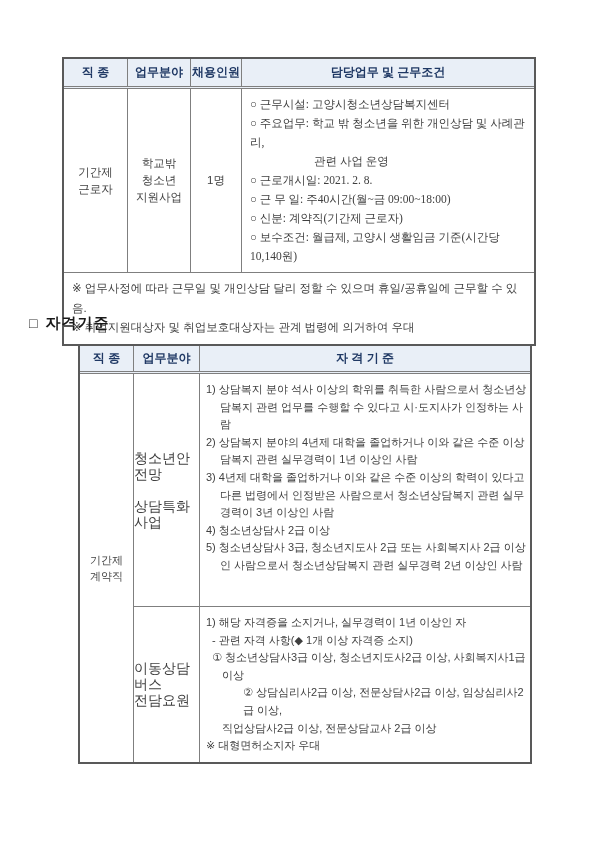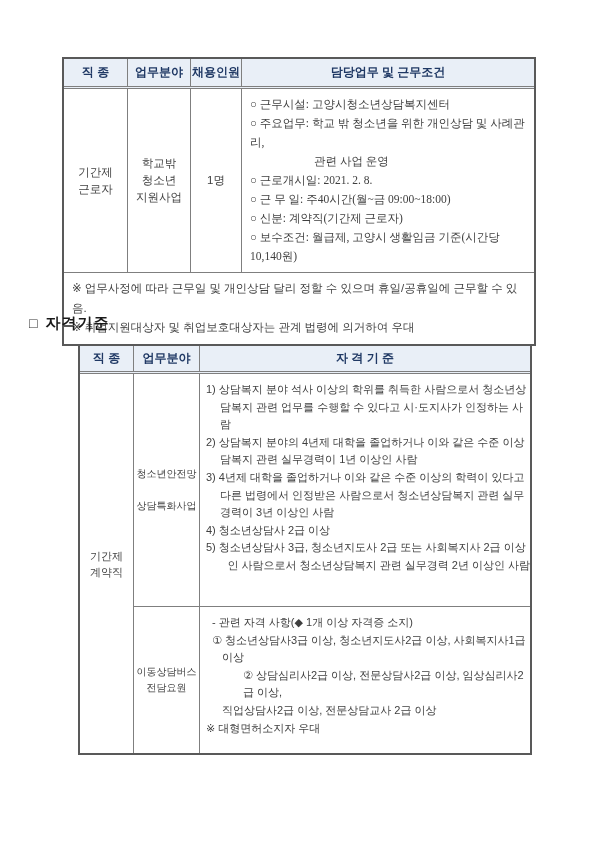--- a/index.html
+++ b/index.html
@@ -73,22 +73,22 @@
     text-align:center; white-space:pre-line; line-height:16px;
     box-sizing:border-box;
   }
   .t2-rows { flex:1; }
   .t2-row { display:flex; }
   .t2-row.first { border-bottom:1px solid #7f7f7f; min-height:232px; }
   .t2-row.second { min-height:146px; }
   .t2-field {
     width:66px; border-right:1px solid #7f7f7f;
     display:flex; align-items:center; justify-content:center;
-    text-align:center; white-space:pre-line;
-    font-size:10px; line-height:16px; box-sizing:border-box;
+    white-space:pre-line;
+    font-size:14px; line-height:16px; box-sizing:border-box;
   }
   .t2-criteria { flex:1; padding:7px 0 7px 6px; line-height:17.6px; font-size:11px; box-sizing:border-box; }
   .t2-criteria > div { white-space:pre-wrap; }
 </style>
 </head>
 <body>
 
 <div class="table1">
   <div class="t1-header">
     <div class="hcell c1 vline">직 종</div>
@@ -141,27 +141,28 @@
             <div>1) 상담복지 분야 석사 이상의 학위를 취득한 사람으로서 청소년상</div>
             <div style="padding-left: 14px;">담복지 관련 업무를 수행할 수 있다고 시·도지사가 인정하는 사</div>
             <div style="padding-left: 14px;">람</div>
             <div>2) 상담복지 분야의 4년제 대학을 졸업하거나 이와 같은 수준 이상</div>
             <div style="padding-left: 14px;">담복지 관련 실무경력이 1년 이상인 사람</div>
             <div>3) 4년제 대학을 졸업하거나 이와 같은 수준 이상의 학력이 있다고</div>
             <div style="padding-left: 14px;">다른 법령에서 인정받은 사람으로서 청소년상담복지 관련 실무</div>
             <div style="padding-left: 14px;">경력이 3년 이상인 사람</div>
             <div>4) 청소년상담사 2급 이상</div>
             <div>5) 청소년상담사 3급, 청소년지도사 2급 또는 사회복지사 2급 이상</div>
-            <div style="padding-left: 14px; text-align: right;">인 사람으로서 청소년상담복지 관련 실무경력 2년 이상인 사람</div>
+            <div style="padding-left: 14px;">인 사람으로서 청소년상담복지 관련 실무경력 2년 이상인 사람</div>
           </div>
       </div>
       <div class="t2-row second">
         <div class="t2-field">이동상담버스
 전담요원</div>
         <div class="t2-criteria">
+            <div>1) 해당 자격증을 소지거나, 실무경력이 1년 이상인 자</div>
             <div style="padding-left: 6px;">- 관련 자격 사항(◆ 1개 이상 자격증 소지)</div>
             <div style="padding-left: 6px;">① 청소년상담사3급 이상, 청소년지도사2급 이상, 사회복지사1급</div>
             <div style="padding-left: 16px;">이상</div>
             <div style="padding-left: 6px; margin-left: 31px;">② 상담심리사2급 이상, 전문상담사2급 이상, 임상심리사2급 이상,</div>
             <div style="padding-left: 16px;">직업상담사2급 이상, 전문상담교사 2급 이상</div>
             <div>※ 대형면허소지자 우대</div>
           </div>
       </div>
     </div>
   </div>

